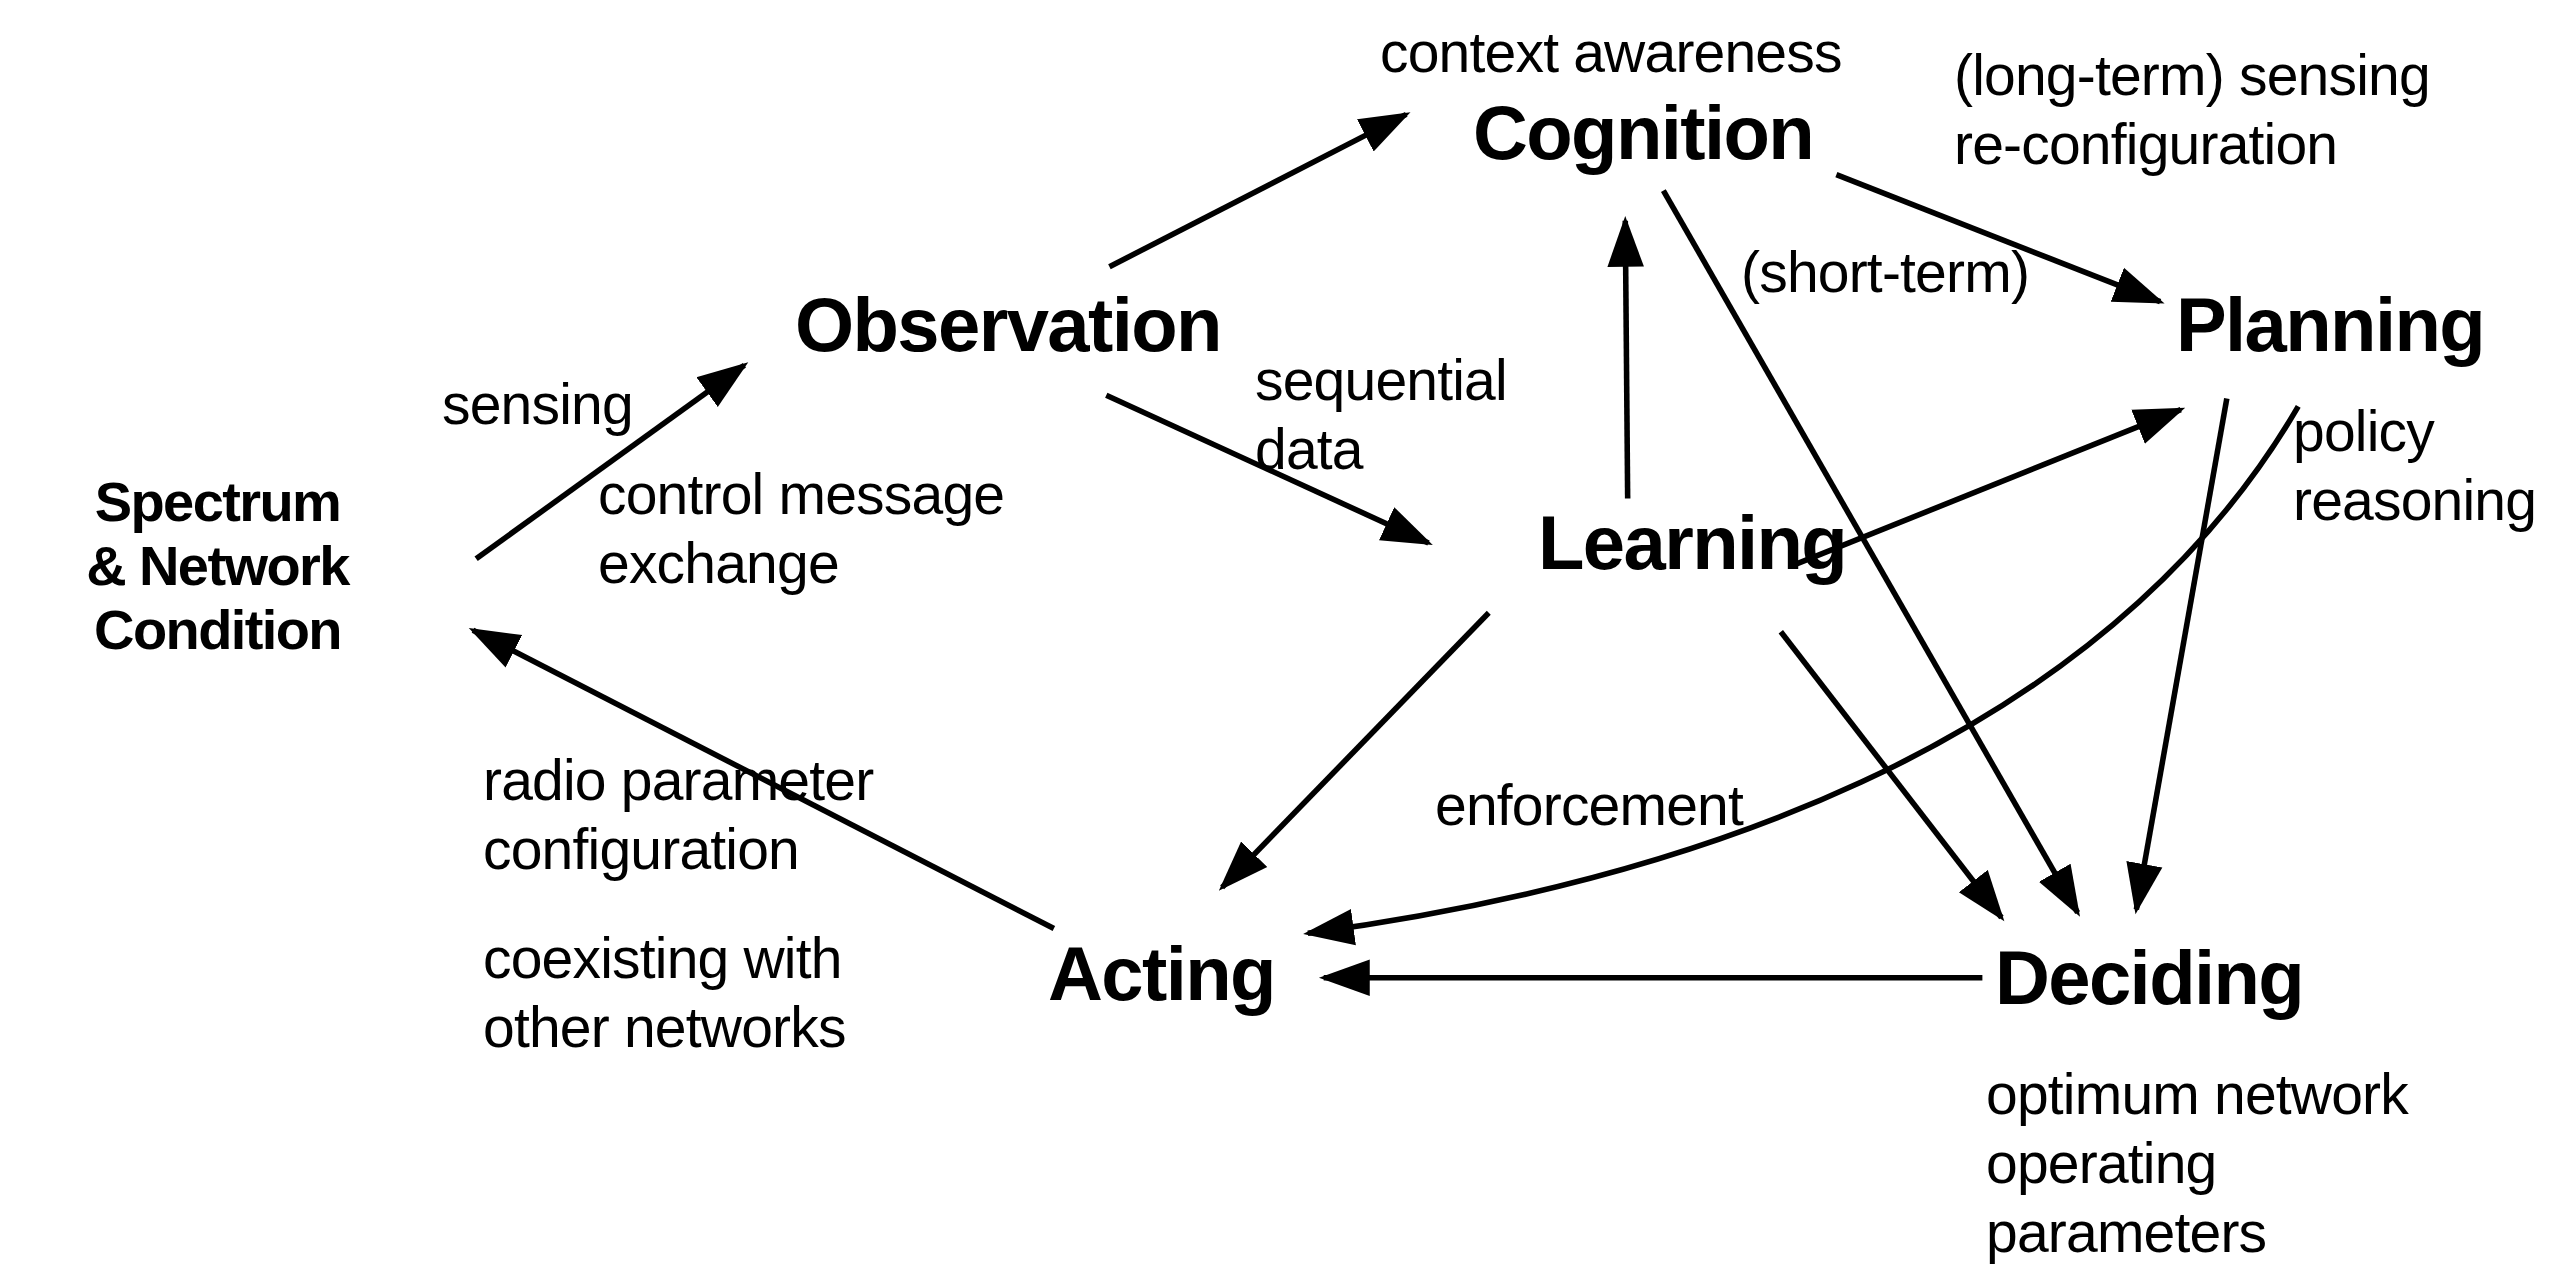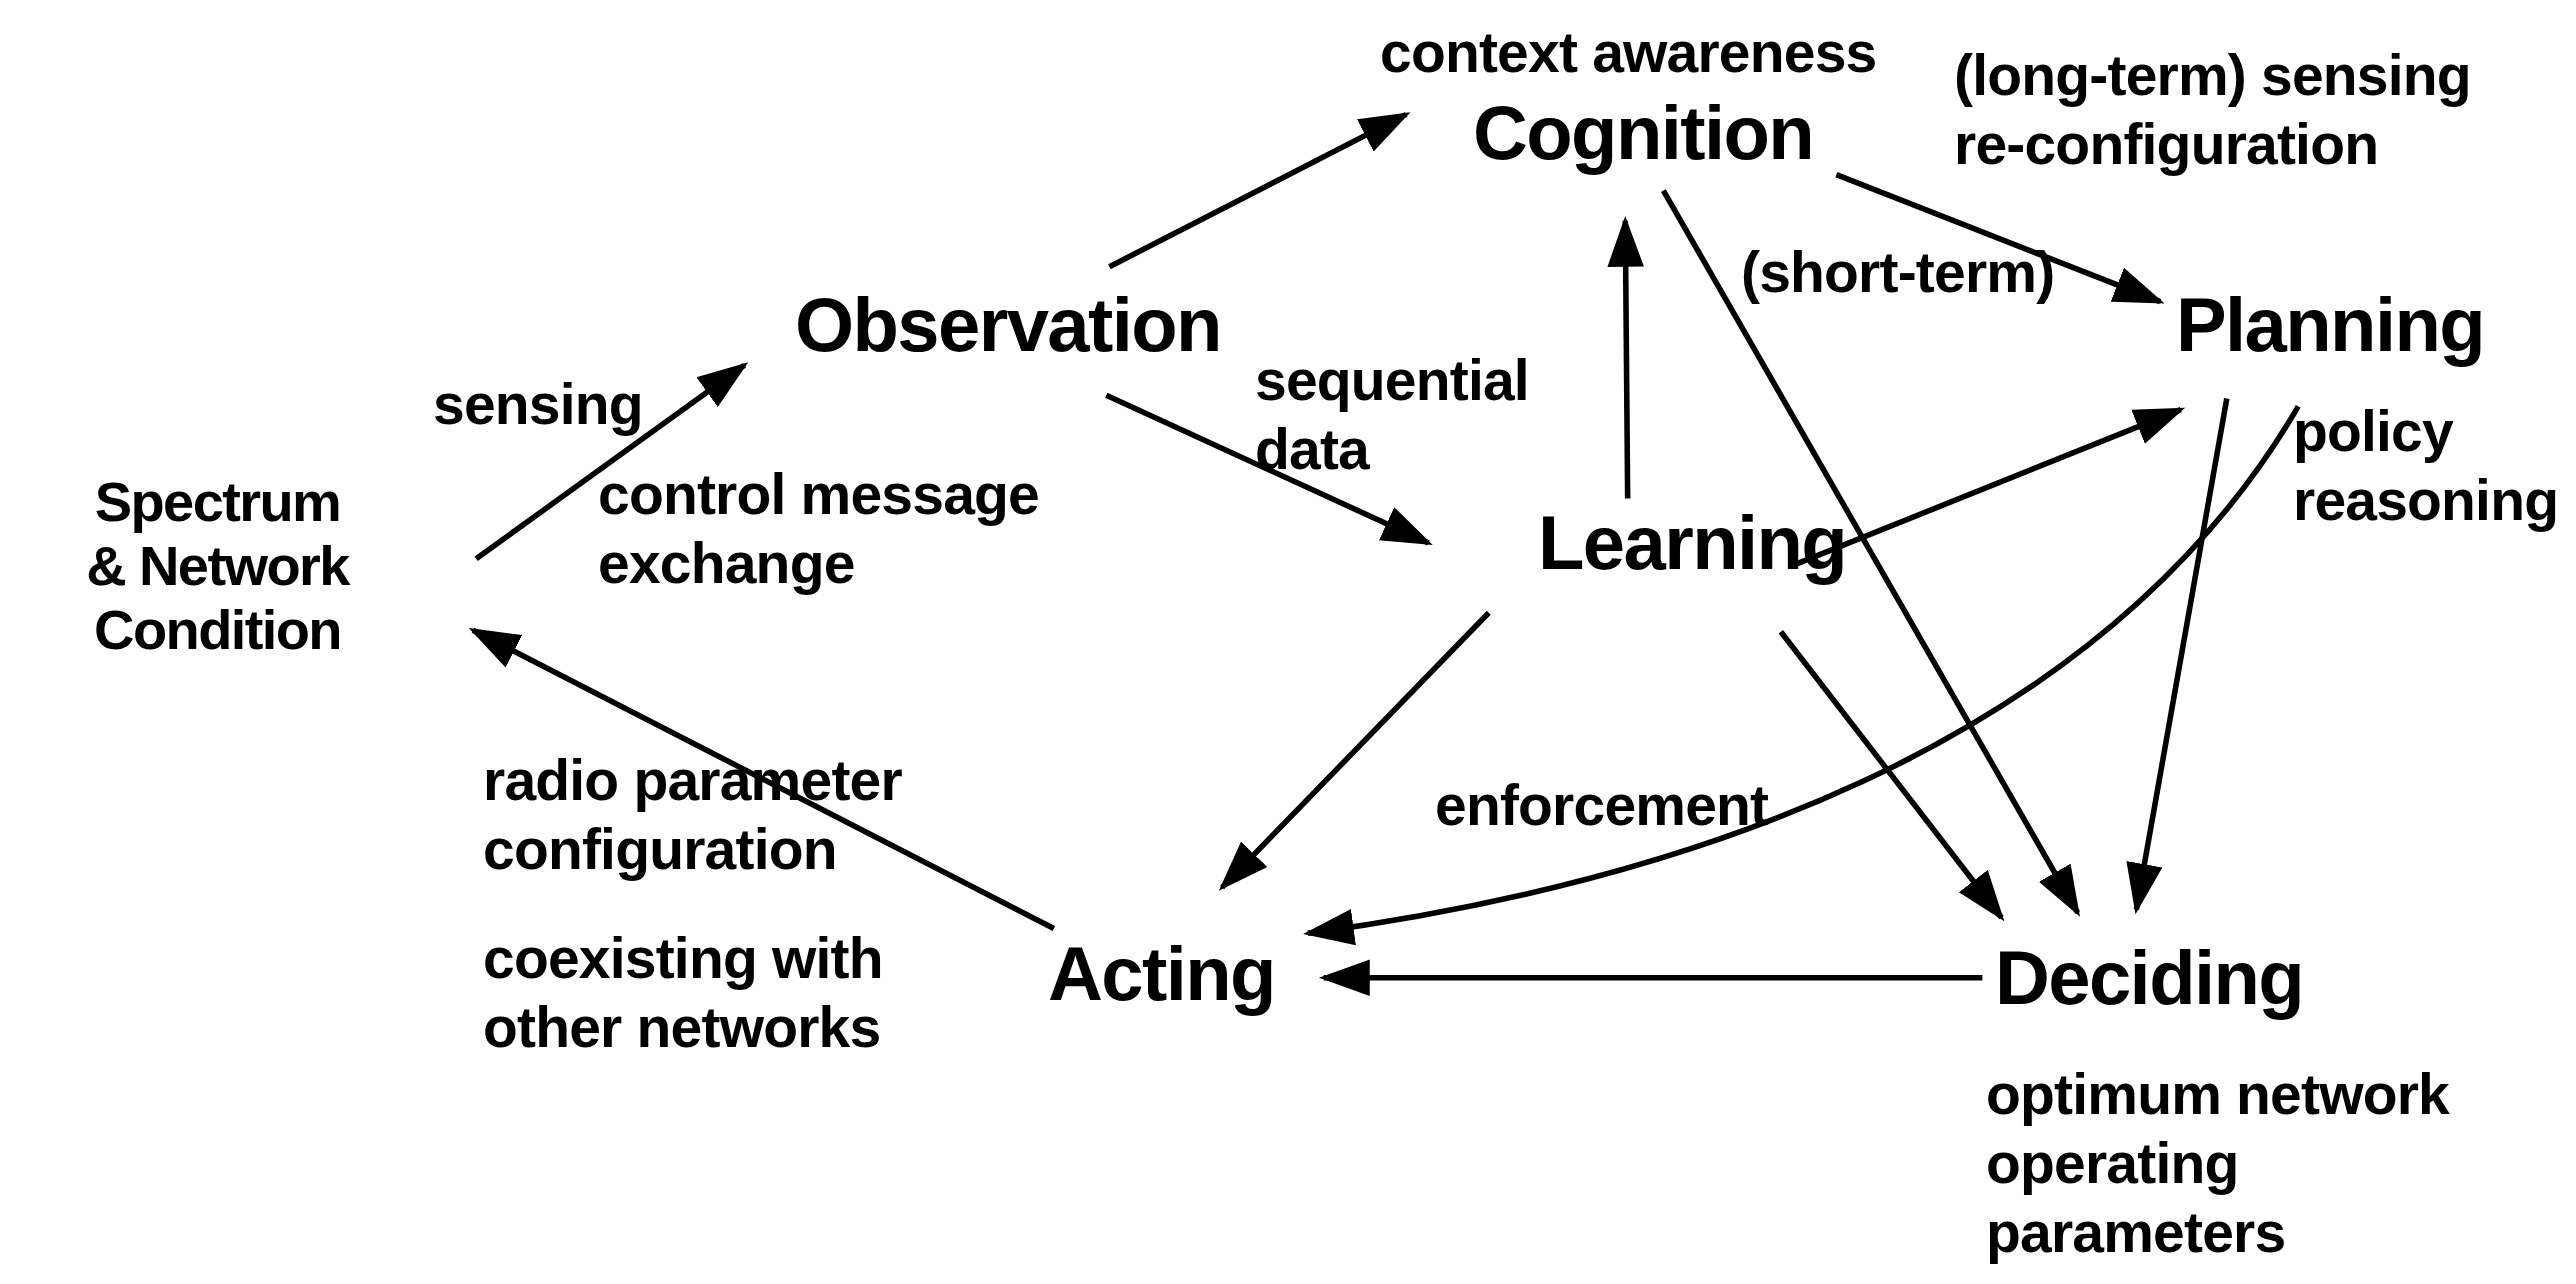--- a/index.html
+++ b/index.html
@@ -25,41 +25,41 @@
     font-weight:700;
     font-size:56px;
     letter-spacing:-1.6px;
     line-height:1.14;
     text-align:center;
     white-space:nowrap;
   }
   .node-block span{display:block;}
   .lbl{
     position:absolute;
-    font-weight:700;
+    font-weight:400;
     font-size:57px;
     letter-spacing:-0.8px;
     line-height:1.21;
     white-space:nowrap;
   }
   .lbl span{display:block;}
 
   
   #n-spectrum   {left:0px;    top:470px;  width:435px;}
   #n-observation{left:795px; top:287px;}
   #n-cognition  {left:1473px; top:95px;}
   #n-learning   {left:1538px; top:505px;}
   #n-planning   {left:2176px; top:287px;}
   #n-acting     {left:1048px; top:936px;}
   #n-deciding   {left:1995px; top:940px;}
 
   
   #l-context    {left:1380px; top:17.5px;}
   #l-longterm   {left:1954px; top:41px;}
-  #l-sensing    {left:433px;  top:370px;}
+  #l-sensing    {left:442px;  top:370px;}
   #l-control    {left:598px;  top:460px;}
   #l-sequential {left:1246px; top:346px;margin-left:9px;}
   #l-shortterm  {left:1741px; top:238px;}
   #l-policy     {left:2293px; top:397px;}
   #l-enforce    {left:1435px; top:771px;}
   #l-radio      {left:483px;  top:746px;}
   #l-coexist    {left:483px;  top:924px;}
   #l-optimum    {left:1986px; top:1060px;}
 
   .edge{stroke:#000000;stroke-width:7;fill:none;}

